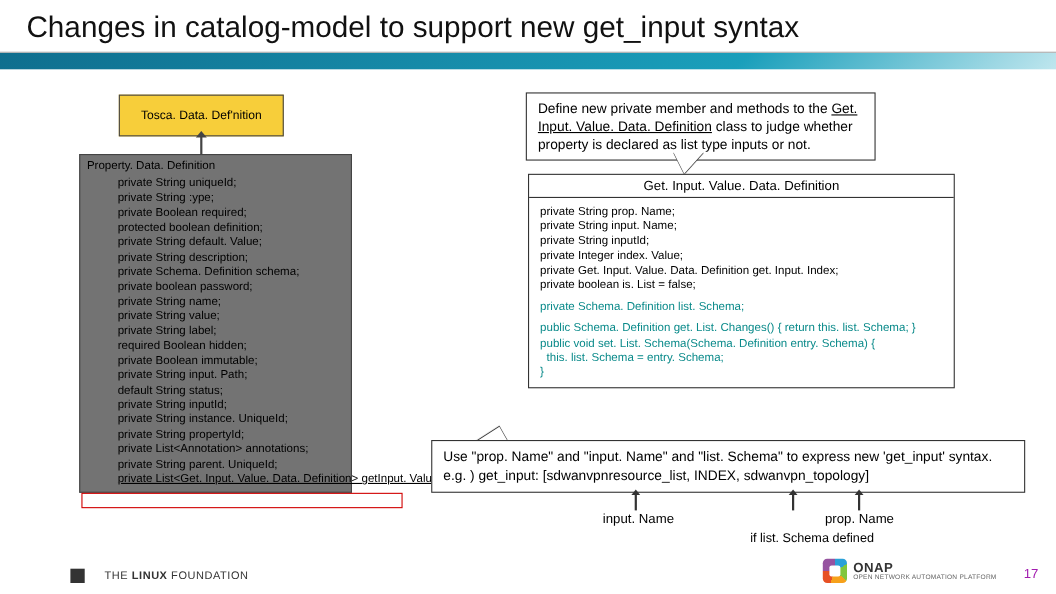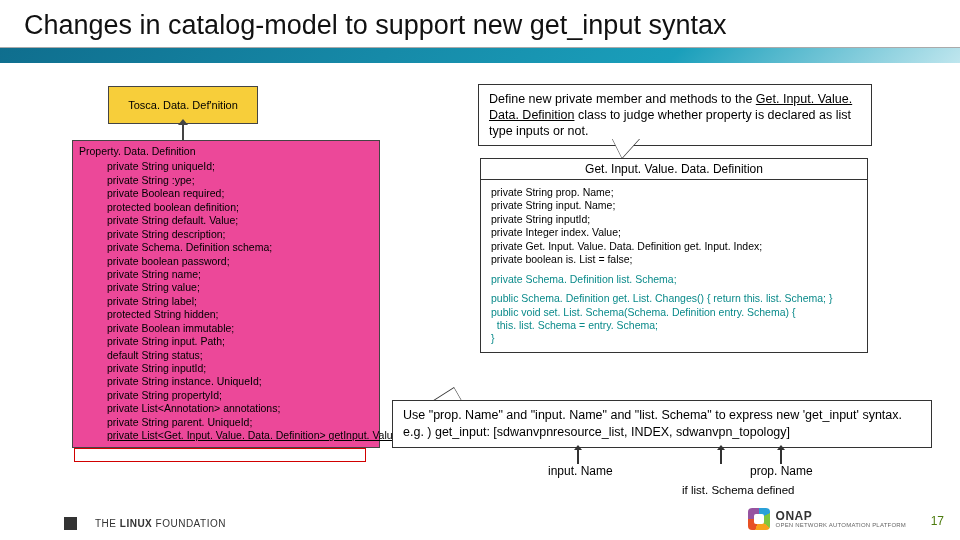--- a/index.html
+++ b/index.html
@@ -5,30 +5,30 @@
   * { box-sizing: border-box; margin: 0; padding: 0; }
   html, body { width: 960px; height: 540px; font-family: Arial, Helvetica, sans-serif; background: #fff; overflow: hidden; }
   .slide { position: relative; width: 960px; height: 540px; }
 
   .title-bar { position: absolute; left: 0; top: 0; width: 100%; }
   .title-text { font-size: 27px; padding: 10px 24px 6px; color: #111; }
   .title-rule { height: 16px; background: linear-gradient(135deg,#0f6e8e,#168aa8 40%,#1a9fbb 70%, #bfe6ee); border-top: 1px solid #aaa; }
 
   .tosca-box { position: absolute; left: 108px; top: 86px; width: 150px; height: 38px; background: #f7ce3a; border: 1px solid #444; display: flex; align-items: center; justify-content: center; font-size: 11px; }
 
-  .prop-box { position: absolute; left: 72px; top: 140px; width: 308px; background: #ec4899; border: 1px solid #444; padding: 4px 6px 4px 6px; font-size: 10.5px; line-height: 1.28; }
+  .prop-box { position: absolute; left: 72px; top: 140px; width: 248px; background: #737373; border: 1px solid #444; padding: 4px 6px 4px 6px; font-size: 10.5px; line-height: 1.28; }
   .prop-box .head { font-weight: normal; margin-bottom: 2px; }
   .prop-box .line { padding-left: 28px; white-space: nowrap; }
   .prop-box .hl { text-decoration: underline; }
   .red-outline { position: absolute; left: 74px; top: 448px; width: 292px; height: 14px; border: 1.5px solid #d10000; pointer-events: none; }
 
   .conn { position: absolute; left: 182px; top: 124px; width: 2px; height: 16px; background: #444; }
   .conn::before { content: ""; position: absolute; top: -5px; left: -4px; border-left: 5px solid transparent; border-right: 5px solid transparent; border-bottom: 6px solid #444; }
 
-  .callout1 { position: absolute; left: 478px; top: 84px; width: 394px; border: 1px solid #333; background: #fff; padding: 6px 10px; font-size: 12.5px; line-height: 1.28; }
+  .callout1 { position: absolute; left: 478px; top: 84px; width: 318px; border: 1px solid #333; background: #fff; padding: 6px 10px; font-size: 12.5px; line-height: 1.28; }
   .callout1 .u { text-decoration: underline; }
   .callout1-tail { position: absolute; left: 612px; top: 138px; width: 0; height: 0; border-left: 10px solid transparent; border-right: 18px solid transparent; border-top: 20px solid #fff; filter: drop-shadow(0 1px 0 #333); }
 
   .code-box { position: absolute; left: 480px; top: 158px; width: 388px; border: 1px solid #333; background: #fff; }
   .code-box .hd { text-align: center; font-size: 12px; padding: 3px 0; border-bottom: 1px solid #333; }
   .code-box .body { padding: 6px 10px; font-size: 10.5px; line-height: 1.28; }
   .code-box .spacer { height: 6px; }
   .code-box .teal { color: #0a8a8a; }
 
   .callout2 { position: absolute; left: 392px; top: 400px; width: 540px; border: 1px solid #333; background: #fff; padding: 6px 10px; font-size: 12.5px; line-height: 1.35; }
@@ -49,21 +49,21 @@
   .logo-left .txt { font-size: 10px; letter-spacing: 0.5px; color: #333; }
   .logo-left .b { font-weight: 700; }
 
   .logo-right { position: absolute; right: 54px; bottom: 10px; display: flex; align-items: center; gap: 6px; }
   .onap-ico { width: 22px; height: 22px; border-radius: 4px; background: conic-gradient(#2aa0d8 0 60deg,#80c63c 60deg 130deg,#f6a11b 130deg 200deg,#e75024 200deg 270deg,#9653a0 270deg 360deg); position: relative; }
   .onap-ico::after { content: ""; position: absolute; inset: 6px; background: #fff; border-radius: 2px; }
   .onap-txt { font-size: 12px; font-weight: 700; color: #333; letter-spacing: 0.5px; }
   .onap-sub { font-size: 6px; color: #666; letter-spacing: 0.2px; }
   .onap-stack { display:flex; flex-direction:column; line-height:1; }
 
-  .pagenum { position: absolute; right: 16px; bottom: 12px; font-size: 12px; color: #4d7c0f; }
+  .pagenum { position: absolute; right: 16px; bottom: 12px; font-size: 12px; color: #a21caf; }
 </style>
 </head>
 <body>
 <div class="slide">
 
   <div class="title-bar">
     <div class="title-text">Changes in catalog-model to support new get_input syntax</div>
     <div class="title-rule"></div>
   </div>
 
@@ -79,21 +79,21 @@
         <div class="line">private String :ype;</div>
         <div class="line">private Boolean required;</div>
         <div class="line">protected boolean definition;</div>
         <div class="line">private String default. Value;</div>
         <div class="line">private String description;</div>
         <div class="line">private Schema. Definition schema;</div>
         <div class="line">private boolean password;</div>
         <div class="line">private String name;</div>
         <div class="line">private String value;</div>
         <div class="line">private String label;</div>
-        <div class="line">protected String hidden;</div>
+        <div class="line">required Boolean hidden;</div>
         <div class="line">private Boolean immutable;</div>
         <div class="line">private String input. Path;</div>
         <div class="line">default String status;</div>
         <div class="line">private String inputId;</div>
         <div class="line">private String instance. UniqueId;</div>
         <div class="line">private String propertyId;</div>
         <div class="line">private List&lt;Annotation&gt; annotations;</div>
         <div class="line">private String parent. UniqueId;</div>
       </div>
     <div class="line hl">private List&lt;Get. Input. Value. Data. Definition&gt; getInput. Values;</div>

